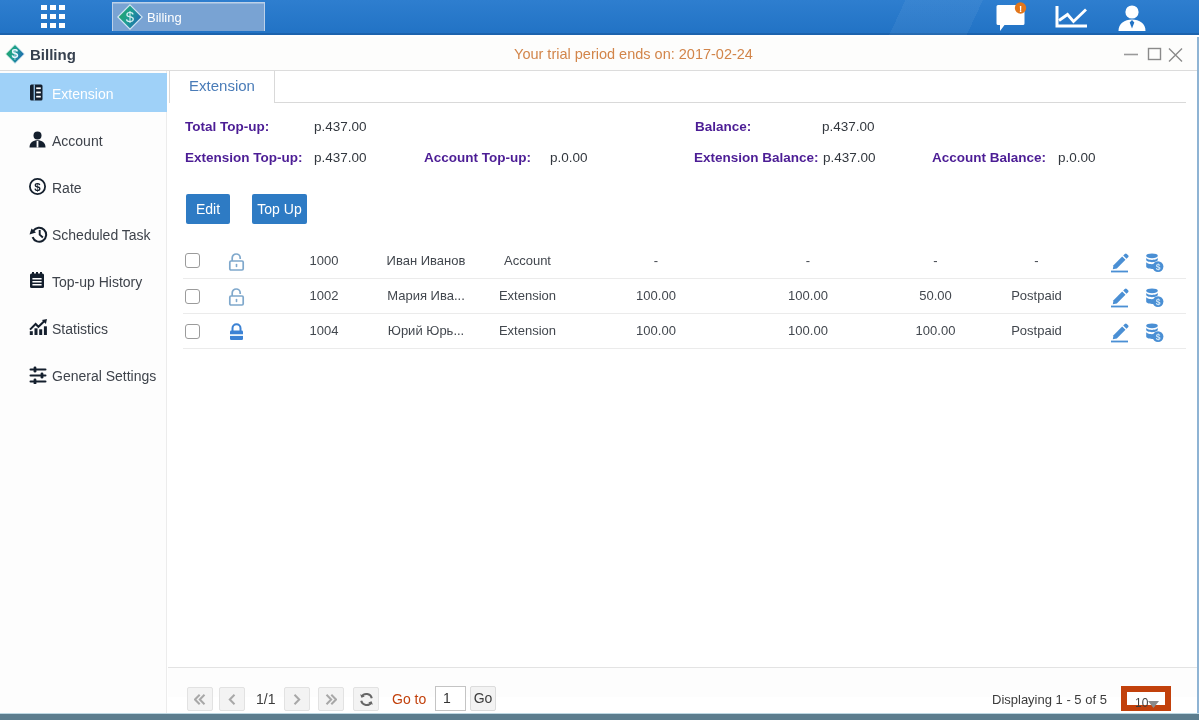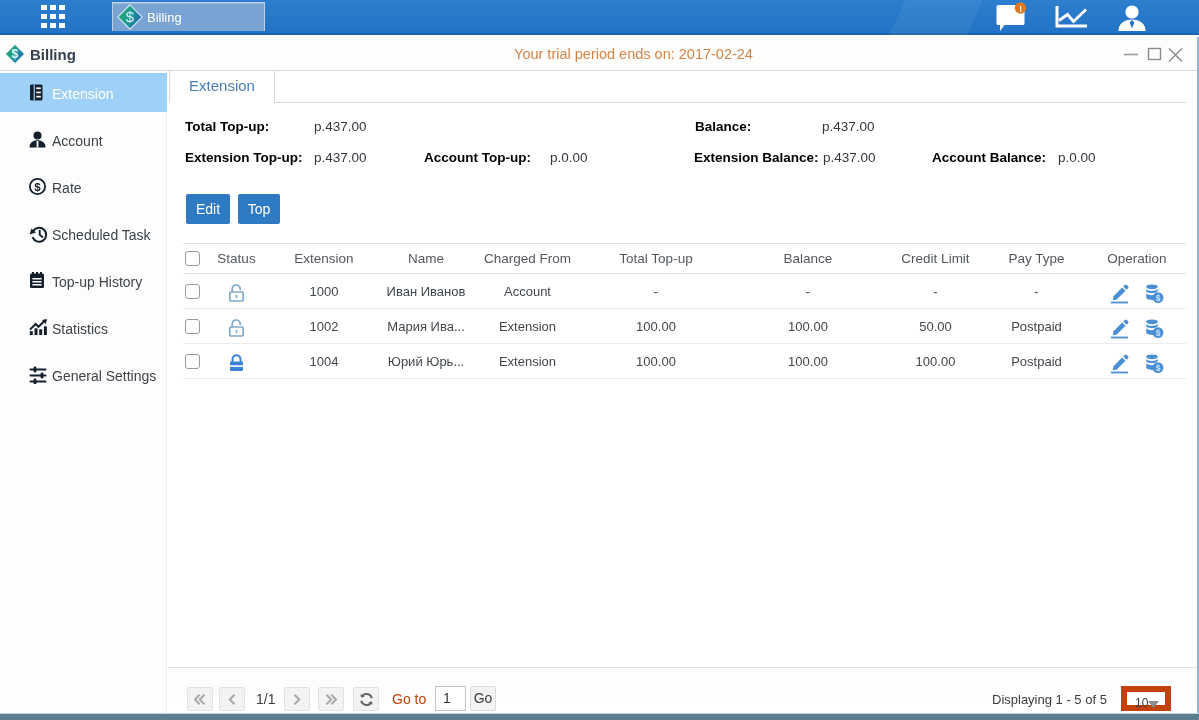--- a/index.html
+++ b/index.html
@@ -30,21 +30,21 @@
   background:#fdfdfd; border-right:1px solid #ececec; }
 .mi { position:absolute; left:0; width:167px; height:39px; }
 .mi .lbl { position:absolute; left:52px; top:12.5px; font-size:14px; color:#3e434b; }
 .mi.sel { background:#9fd1f8; }
 .mi.sel .lbl { color:#fff; }
 .mi svg { position:absolute; left:29px; top:11px; }
 #tabline { position:absolute; left:275px; top:102px; width:911px; height:1px; background:#d9d9d9; }
 #tab1 { position:absolute; left:169px; top:71px; width:106px; height:32px;
   border-left:1px solid #d9d9d9; border-right:1px solid #d9d9d9;
   color:#4a7cb8; font-size:15px; text-align:center; line-height:30px; background:#fff; }
-.lab { position:absolute; font-size:13.5px; font-weight:bold; color:#000000; }
+.lab { position:absolute; font-size:13.5px; font-weight:bold; color:#4c1d95; }
 .val { position:absolute; font-size:13.5px; color:#32373e; }
 .btn { position:absolute; top:194px; height:30px; background:#2e7bc4; color:#fff;
   font-size:14px; text-align:center; line-height:30px; border-radius:2px; }
 
 #tbl { position:absolute; left:183px; top:243px; width:1003px;
   border-collapse:collapse; table-layout:fixed; font-size:13px; color:#42474e; }
 #tbl th { height:30px; font-weight:normal; color:#53575e; font-size:13.5px;
   border-top:1px solid #e2e2e2; border-bottom:1px solid #e2e2e2; text-align:center; padding:0; }
 #tbl td { height:35px; border-bottom:1px solid #ebebeb; text-align:center; padding:0; }
 #tbl tr.alt td { background:#f4f4f4; }
@@ -228,21 +228,21 @@
 <span class="lab" style="left:185px;top:150px">Extension Top-up:</span>
 <span class="val" style="left:314px;top:150px">p.437.00</span>
 <span class="lab" style="left:424px;top:150px">Account Top-up:</span>
 <span class="val" style="left:550px;top:150px">p.0.00</span>
 <span class="lab" style="left:694px;top:150px">Extension Balance:</span>
 <span class="val" style="left:823px;top:150px">p.437.00</span>
 <span class="lab" style="left:932px;top:150px">Account Balance:</span>
 <span class="val" style="left:1058px;top:150px">p.0.00</span>
 
 <div class="btn" style="left:186px;width:44px">Edit</div>
-<div class="btn" style="left:238px;width:42px">Top Up</div>
+<div class="btn" style="left:252px;width:55px">Top Up</div>
 
 <svg width="0" height="0" style="position:absolute">
 <defs>
 <g id="opic">
   <g fill="#4a8fd4">
     <path d="M3.5 13.2 L12.2 4.5 L15.5 7.8 L6.8 16.5 L2.8 17.2 Z"></path>
     <path d="M13.2 3.5 L14.8 1.9 a1.4 1.4 0 0 1 2 0 l1.3 1.3 a1.4 1.4 0 0 1 0 2 L16.5 6.8 Z"></path>
     <rect x="1" y="18.6" width="17" height="1.8"></rect>
   </g>
   <g transform="translate(36,0)">
@@ -265,32 +265,20 @@
       <col style="width:124px">
       <col style="width:80px">
 <col style="width:123px">
       <col style="width:134px">
       <col style="width:170px">
       <col style="width:85px">
 <col style="width:117px">
       <col style="width:91px">
 </colgroup>
 <tbody>
-      <tr>
-  <th class="cbcell"><span class="cb"></span></th>
-  <th>Status</th>
-        <th>Extension</th>
-        <th>Name</th>
-        <th>Charged From</th>
-  <th>Total Top-up</th>
-        <th>Balance</th>
-        <th>Credit Limit</th>
-        <th>Pay Type</th>
-        <th>Operation</th>
-</tr>
 <tr>
   <td class="cbcell"><span class="cb"></span></td>
   <td><svg width="17" height="18" viewBox="0 0 17 18">
             <path d="M4.2 8 v-3 a4 4 0 0 1 8 0 v1" fill="none" stroke="#7fa8cc" stroke-width="1.7"></path>
             <rect x="1.8" y="8" width="13.4" height="9" rx="1.2" fill="none" stroke="#7fa8cc" stroke-width="1.7"></rect>
             <rect x="7.7" y="10.7" width="1.6" height="3.6" rx="0.8" fill="#7fa8cc"></rect>
           </svg></td>
   <td>1000</td>
         <td>Иван Иванов</td>
         <td>Account</td>

